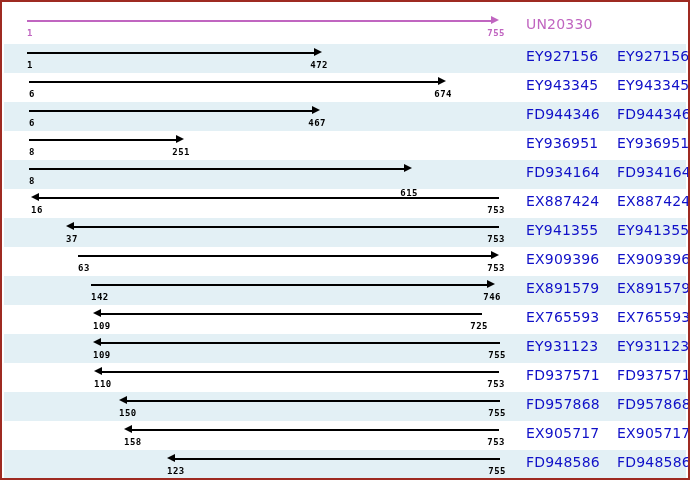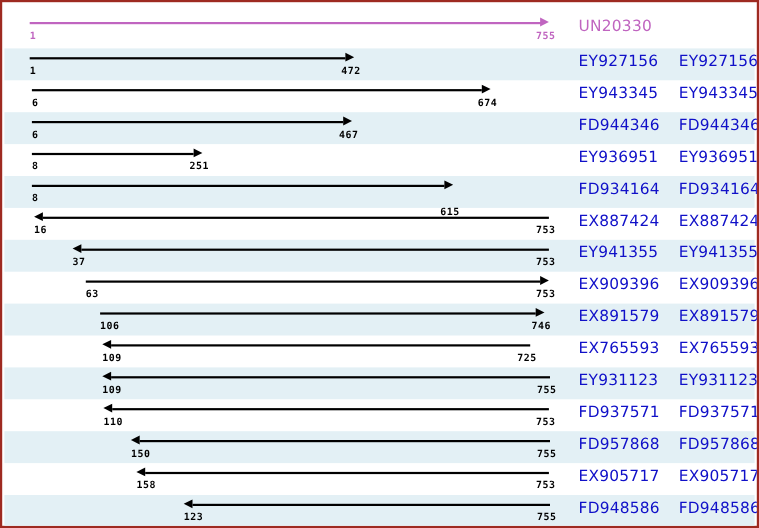--- a/index.html
+++ b/index.html
@@ -172,21 +172,21 @@
         <div class="arrow-head right" style="left: 489px;"></div>
       </div>
       <div class="coord start" style="left: 76px; top: 261px;">63</div>
       <div class="coord end" style="left: 503px; top: 261px;">753</div>
       <div class="acc" style="left: 524px; top: 249px;">EX909396</div>
       <div class="acc" style="left: 615px; top: 249px;">EX909396</div>
       <div class="track" style="left: 0px; top: 282px; width: 690px;">
         <div class="track-line" style="left: 89px; width: 396px;"></div>
         <div class="arrow-head right" style="left: 485px;"></div>
       </div>
-      <div class="coord start" style="left: 89px; top: 290px;">106</div>
+      <div class="coord start" style="left: 89px; top: 290px;">142</div>
       <div class="coord end" style="left: 499px; top: 290px;">746</div>
       <div class="acc" style="left: 524px; top: 278px;">EX891579</div>
       <div class="acc" style="left: 615px; top: 278px;">EX891579</div>
       <div class="track" style="left: 0px; top: 311px; width: 690px;">
         <div class="track-line" style="left: 99px; width: 381px;"></div>
         <div class="arrow-head left" style="left: 91px;"></div>
       </div>
       <div class="coord start" style="left: 91px; top: 319px;">109</div>
       <div class="coord end" style="left: 486px; top: 319px;">725</div>
       <div class="acc" style="left: 524px; top: 307px;">EX765593</div>

